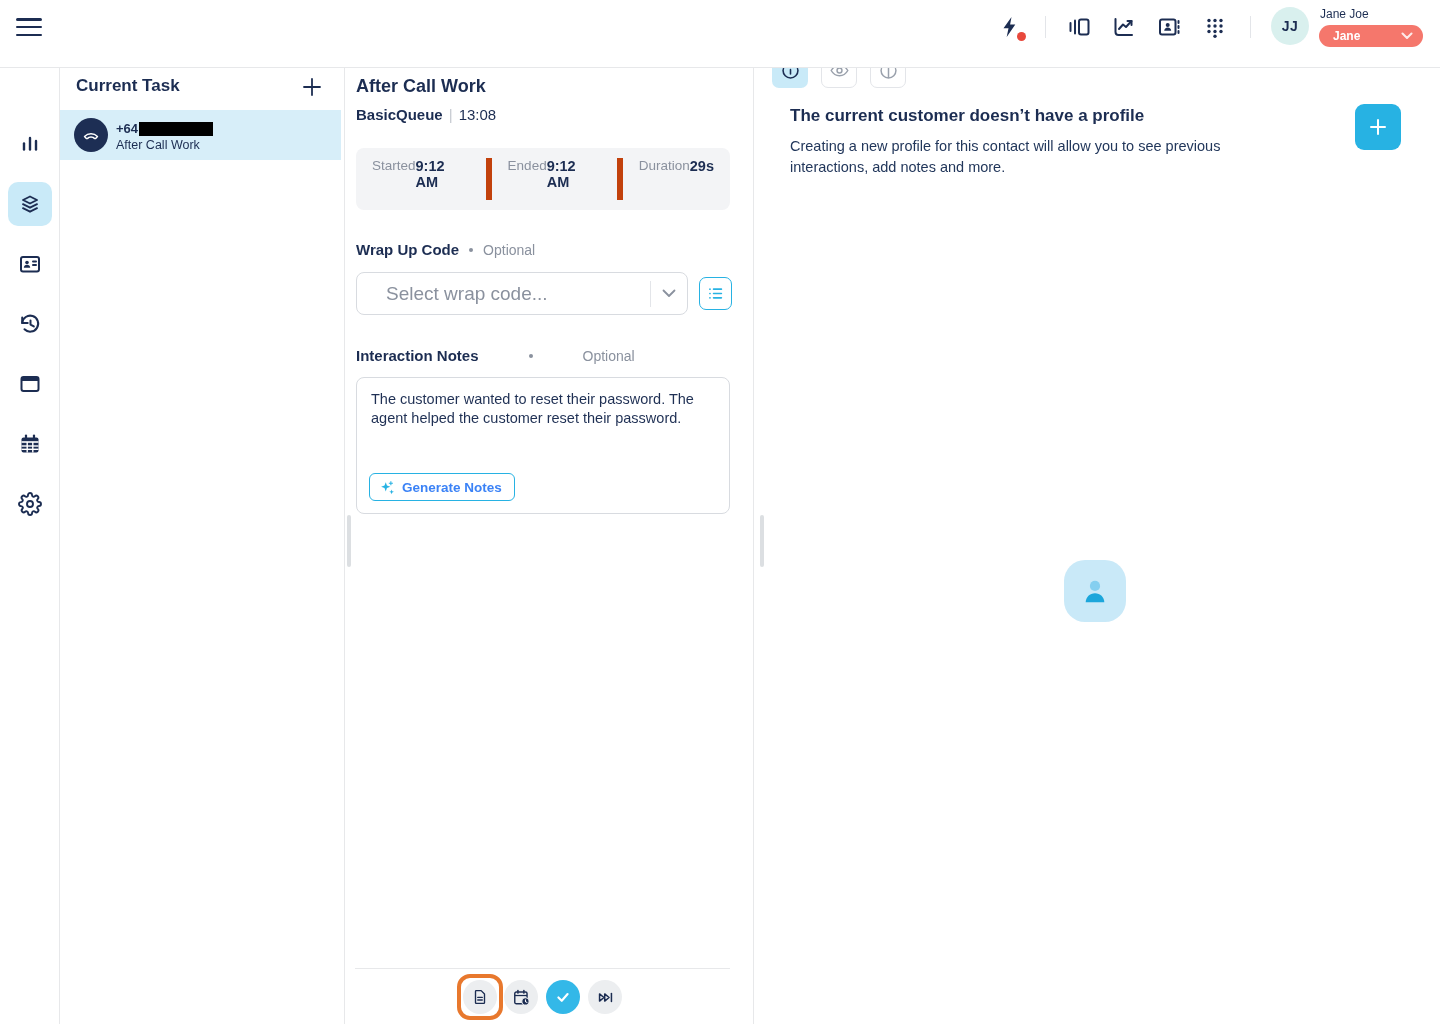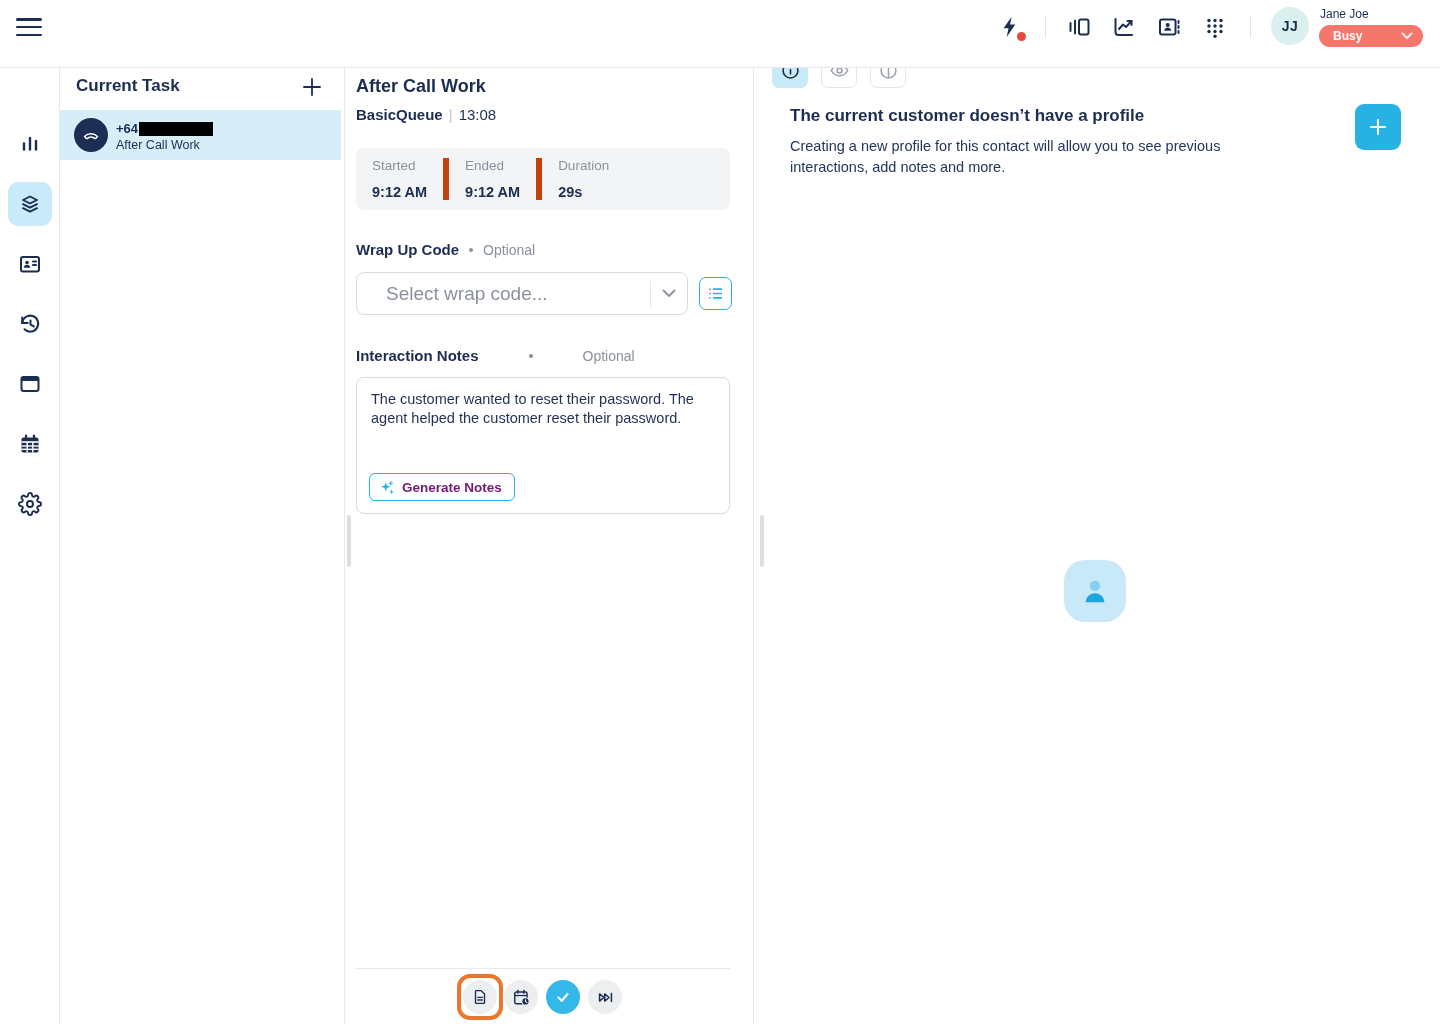--- a/index.html
+++ b/index.html
@@ -48,42 +48,42 @@
 
   
   .detail { position:absolute; left:345px; top:54px; width:409px; height:970px; background:#fff;
     border-right:1px solid #E7E8EA; }
   .detail-title { position:absolute; left:11px; top:22px; font-size:18px; font-weight:700; color:#1C2D52; }
   .detail-sub { position:absolute; left:11px; top:52px; font-size:15px; color:#1C2D52; }
   .detail-sub .queue { font-weight:700; }
   .detail-sub .sep { color:#C6CAD1; margin:0 6px; }
   .stats-box { position:absolute; left:11px; top:94px; width:374px; height:62px; background:#F3F4F6;
     border-radius:8px; display:flex; align-items:center; }
-  .stat { padding:0 16px; height:42px; display:flex; flex-direction:column; justify-content:space-between; }
+  .stat { padding:0 16px; height:42px; display:flex; flex-direction:row; justify-content:space-between; }
   .stat + .stat { border-left:6px solid #c2410c; }
   .stat .s-label { font-size:13.5px; color:#8A919E; }
   .stat .s-value { font-size:14.5px; font-weight:700; color:#1C2D52; }
   .field-label { position:absolute; left:11px; font-size:15px; font-weight:700; color:#1C2D52;
     display:flex; align-items:center; }
   .dot-sep { display:inline-block; width:4px; height:4px; border-radius:50%; background:#8A919E; margin:0 10px; }
   .optional { font-size:14px; font-weight:400; color:#8A919E; }
   .select { position:absolute; left:11px; top:218px; width:332px; height:43px; border:1px solid #D8DBE0;
     border-radius:8px; background:#fff; display:flex; align-items:center; cursor:pointer; }
   .select .placeholder { flex:1; margin-left:29px; font-size:19px; color:#8A919E; }
   .select .sel-div { width:1px; height:26px; background:#E3E5E9; }
   .select .chev { padding:0 11px; display:flex; align-items:center; }
   .list-btn { position:absolute; left:354px; top:223px; width:33px; height:33px; border:1.5px solid #27B2E3;
     border-radius:7px; background:#fff; display:flex; align-items:center; justify-content:center; cursor:pointer; }
   .notes-box { position:absolute; left:11px; top:323px; width:374px; height:137px; border:1px solid #D8DBE0;
     border-radius:8px; background:#fff; cursor:text; }
   .notes-text { position:absolute; left:14px; top:12px; width:348px; font-size:14.5px; line-height:19px; color:#1F3054; }
   .generate-btn { position:absolute; left:12px; bottom:12px; height:28px; padding:0 12px 0 9px;
     border:1.5px solid #27B2E3; border-radius:6px; background:#fff; display:flex; align-items:center;
     gap:6px; cursor:pointer; }
-  .generate-btn span { font-size:13.5px; font-weight:600; color:#701a75; }
+  .generate-btn span { font-size:13.5px; font-weight:600; color:#3b82f6; }
   .scroll-thumb { position:absolute; width:4px; height:52px; border-radius:2px; background:#DCDFE2; }
   .detail-footer-line { position:absolute; left:10px; top:914px; width:375px; height:1px; background:#E7E8EA; }
   .action { position:absolute; top:926px; width:34px; height:34px; border-radius:50%; background:#ECEEF0;
     display:flex; align-items:center; justify-content:center; cursor:pointer; }
   .action.primary { background:#33B8E8; }
   .annotation-box { position:absolute; left:112px; top:920px; width:46px; height:46px;
     border:4px solid #E8782D; border-radius:13px; pointer-events:none; }
 
   
   .profile { position:absolute; left:754px; top:54px; width:686px; height:970px; background:#fff; }
@@ -153,21 +153,21 @@
           <circle cx="12" cy="16.5" r="1.7"></circle>
           <circle cx="18" cy="16.5" r="1.7"></circle>
         <circle cx="12" cy="21.3" r="1.7"></circle>
       </svg>
     </div>
     <div class="top-divider" style="left:1250px;"></div>
 
     <div class="avatar-sm">JJ</div>
     <div class="user-name">Jane Joe</div>
     <div class="status-pill">
-      <span class="label">Busy</span>
+      <span class="label">Jane</span>
       <svg viewBox="0 0 12 8" width="12" height="8" fill="none" stroke="#ffffff" stroke-width="2" stroke-linecap="round" stroke-linejoin="round" opacity=".85">
         <polyline points="1.5,1.5 6,6 10.5,1.5"></polyline>
       </svg>
     </div>
   </header>
 
   <nav class="rail">
     <div class="rail-item" style="top:68px;">
       <svg viewBox="0 0 24 24" width="24" height="24" fill="none" stroke="#1C2D52" stroke-width="2.4" stroke-linecap="round">
         <line x1="6" y1="11.5" x2="6" y2="17.5"></line>

